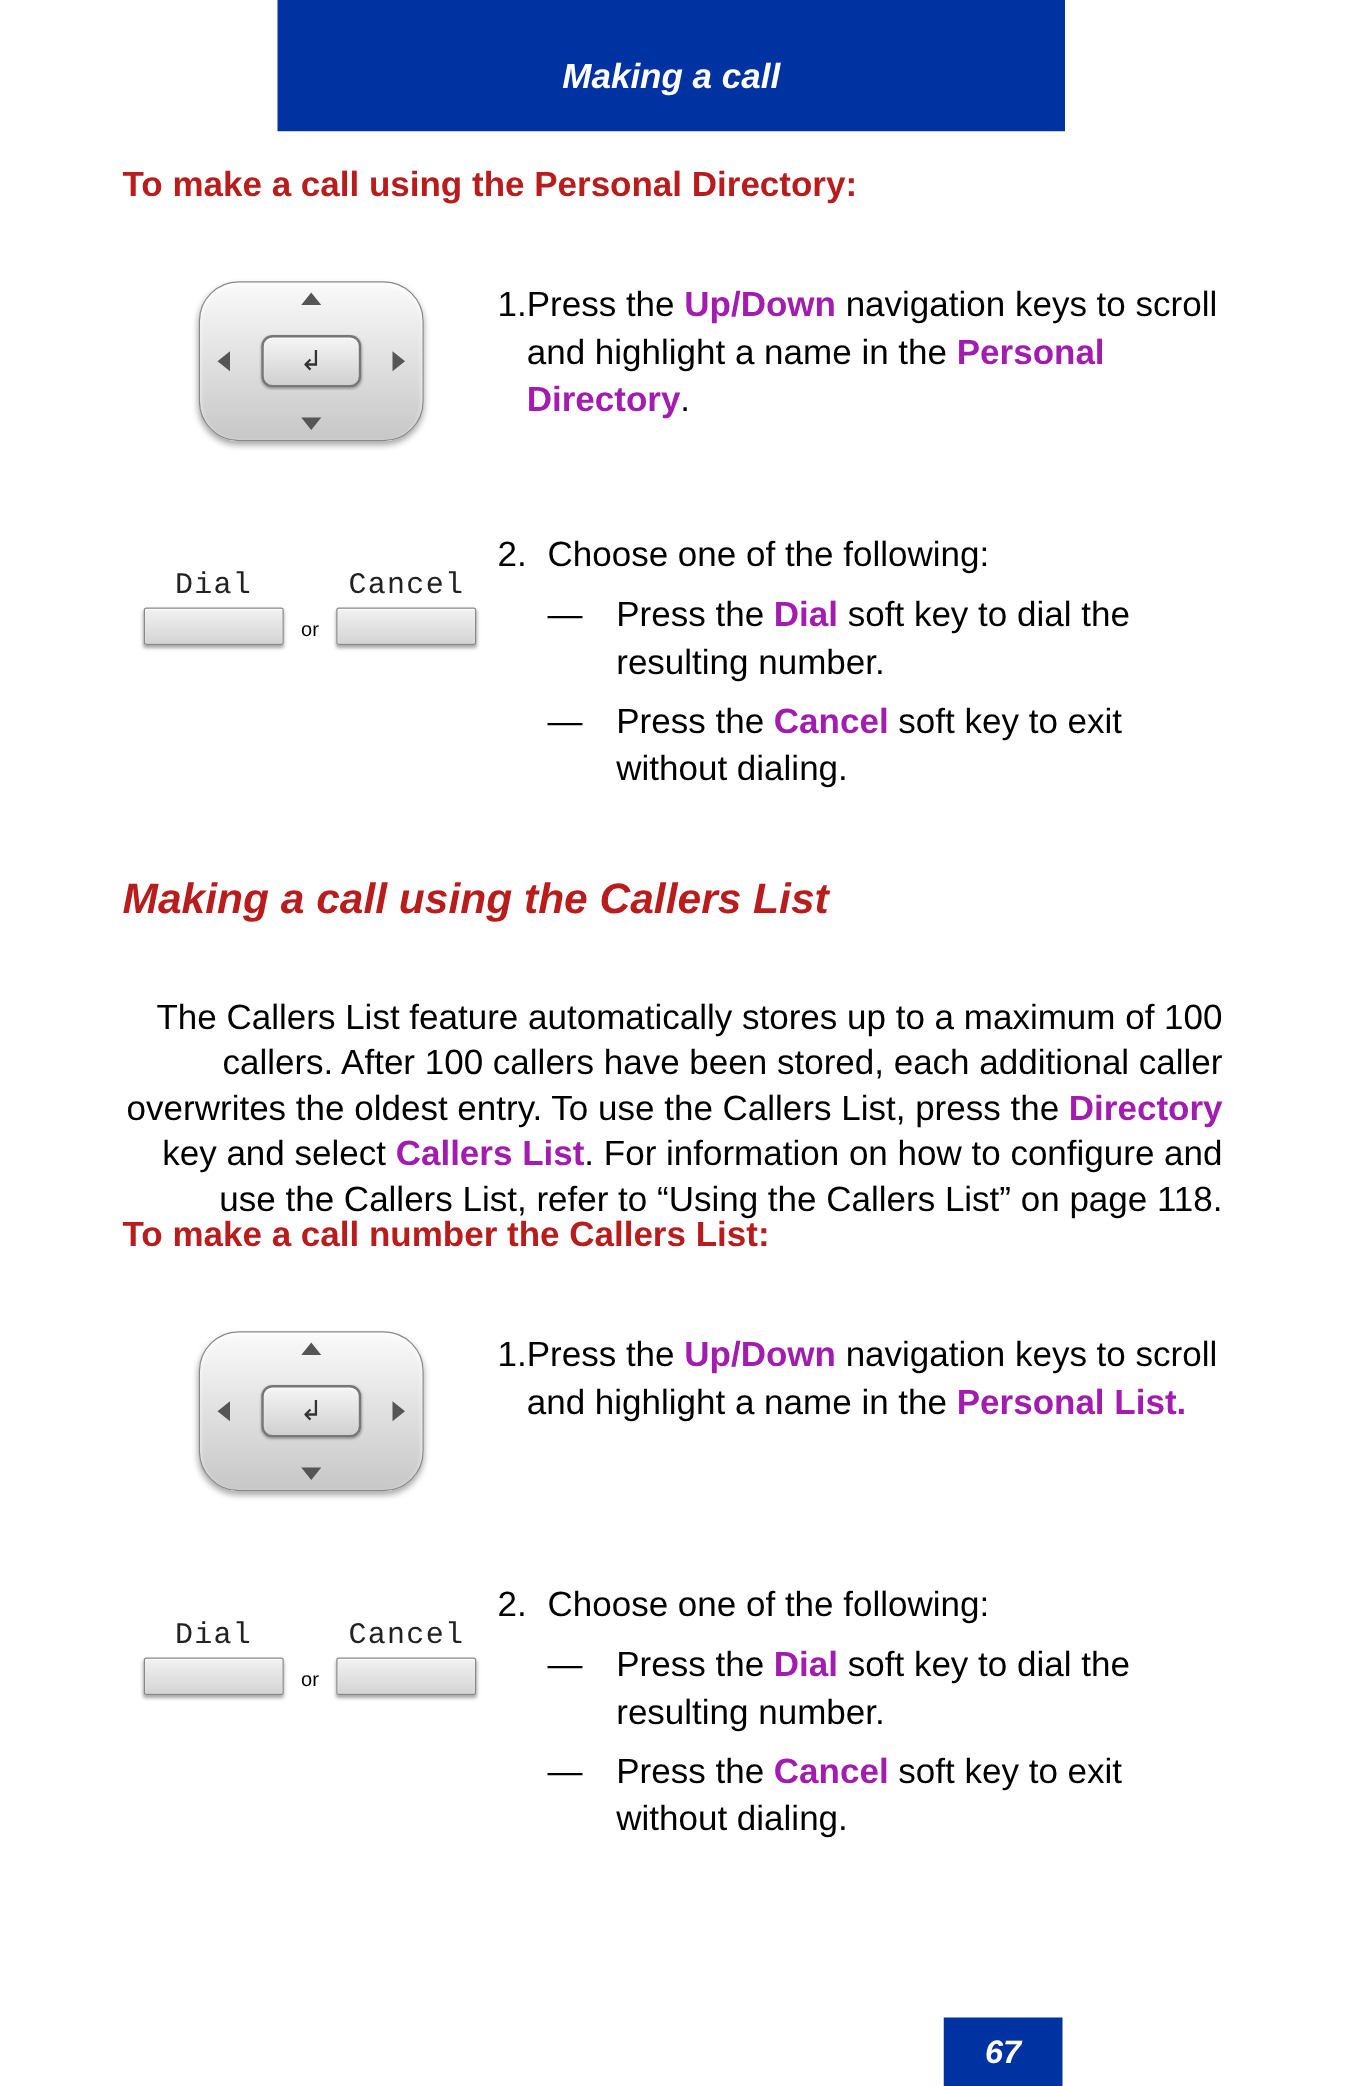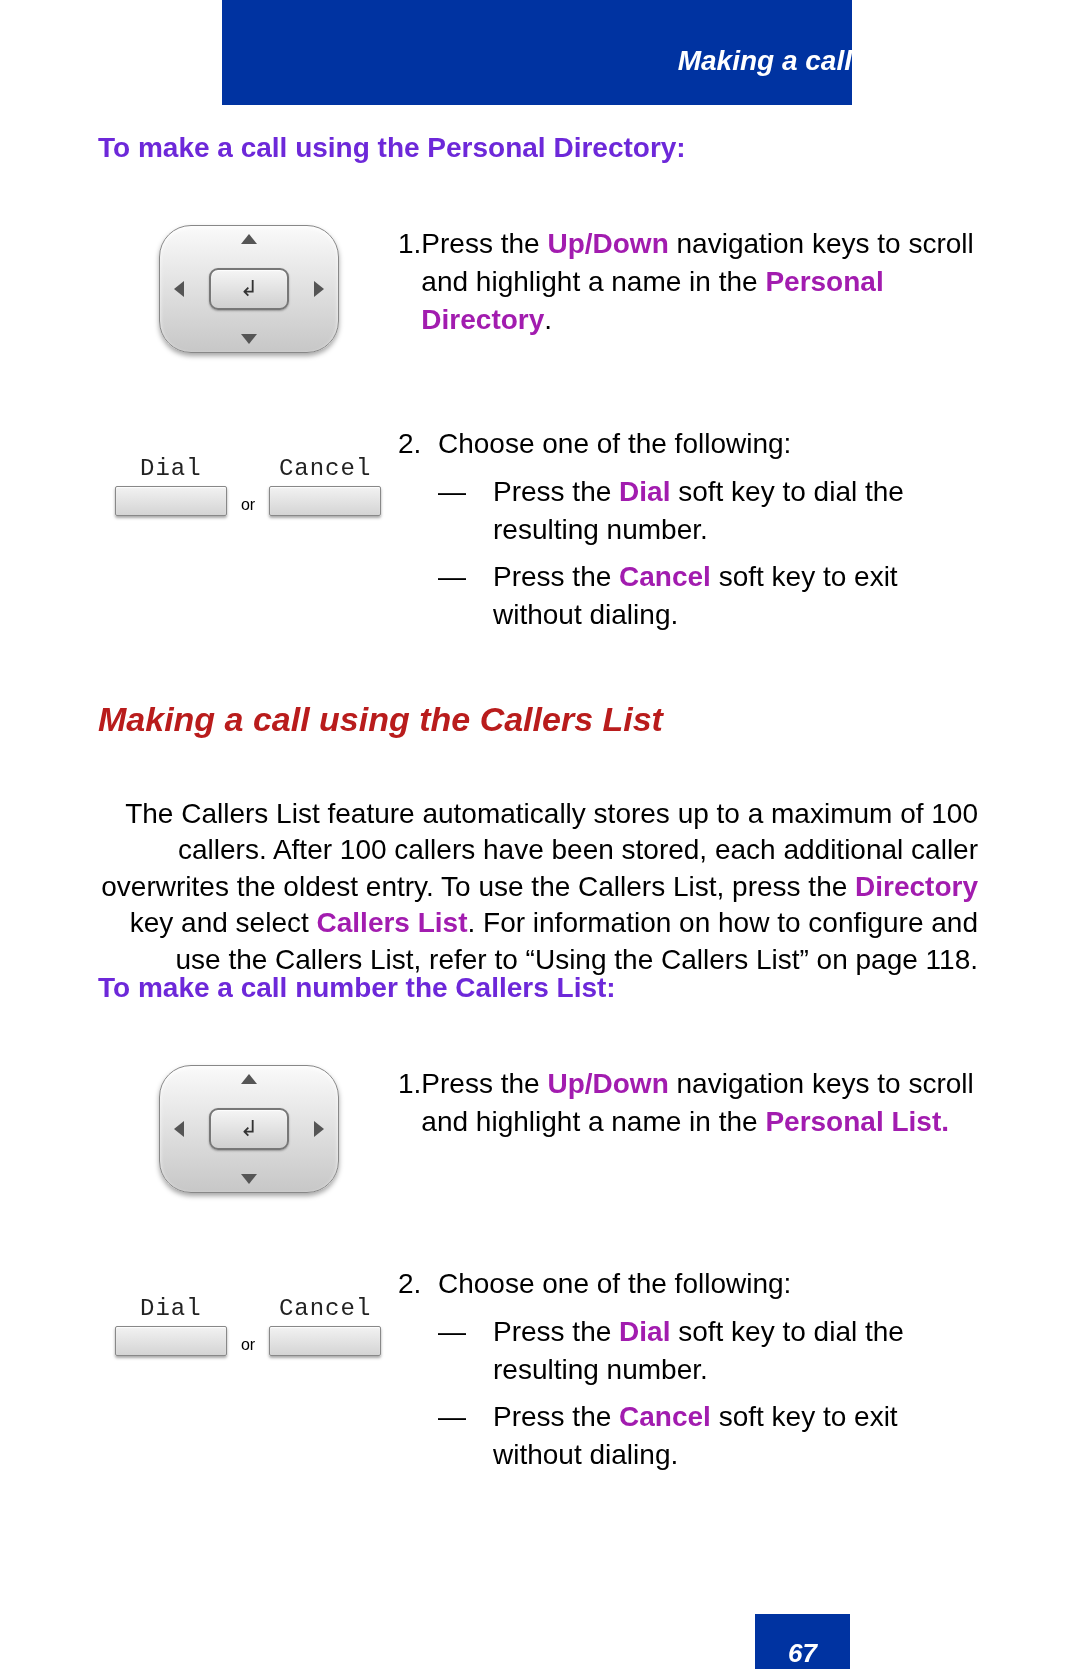--- a/index.html
+++ b/index.html
@@ -18,33 +18,33 @@
     left: 222px;
     width: 630px;
     height: 105px;
     background: #0033a1;
     color: #fff;
     font-style: italic;
     font-weight: bold;
     font-size: 28px;
     display: flex;
     align-items: flex-end;
-    justify-content: flex-end;
+    justify-content: center;
     padding-bottom: 28px;
     box-sizing: border-box;
   }
   .content {
     position: absolute;
     left: 98px;
     width: 880px;
   }
   .bold-intro {
     font-weight: bold;
     font-size: 28px;
-    color: #6d28d9;
+    color: #b91c1c;
     line-height: 1.3;
   }
   .section-heading {
     font-weight: bold;
     font-style: italic;
     color: #b91c1c;
     font-size: 34px;
   }
   .body-text {
     font-size: 28px;
@@ -85,21 +85,21 @@
     left: 755px;
     bottom: 0;
     width: 95px;
     height: 55px;
     background: #0033a1;
     color: #fff;
     font-weight: bold;
     font-style: italic;
     font-size: 26px;
     display: flex;
-    align-items: flex-end;
+    align-items: center;
     justify-content: center;
   }
   
   .nav-pad {
     width: 178px;
     height: 126px;
     position: relative;
   }
   .nav-outer {
     width: 100%; height: 100%;

